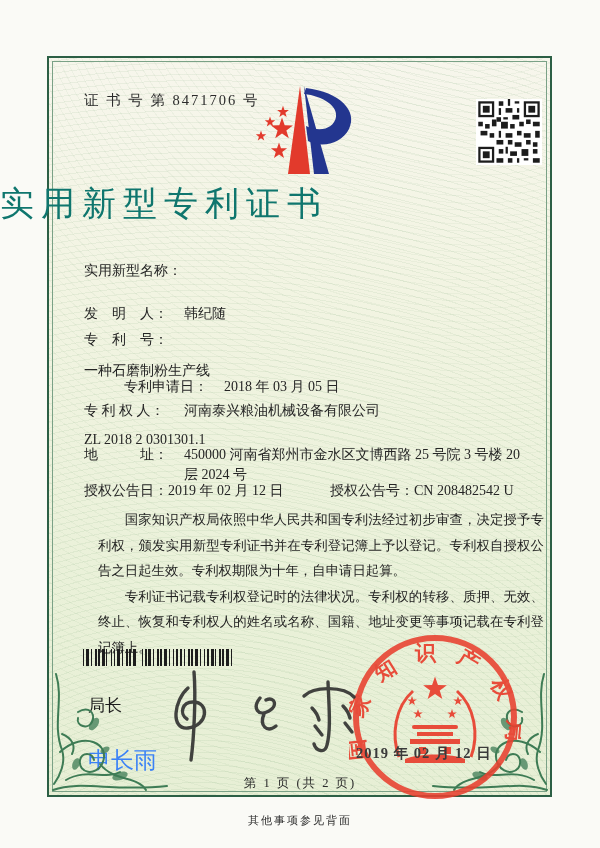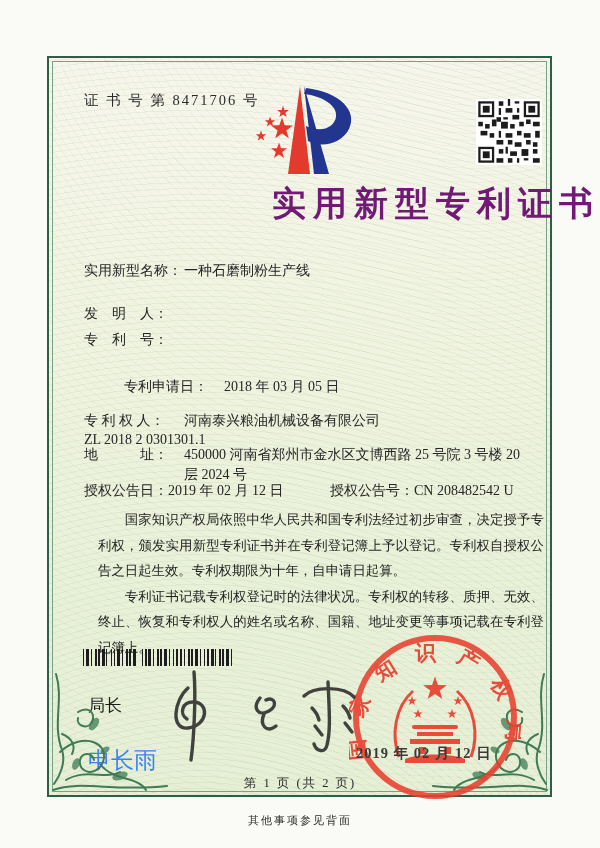--- a/index.html
+++ b/index.html
@@ -30,33 +30,33 @@
   .cert-no {
     position:absolute; left:84px; top:91px;
     font-size:14.5px; letter-spacing:2px; color:#2b2b2b;
   }
 
   .logo { position:absolute; left:246px; top:81px; width:112px; height:97px; }
   .qr   { position:absolute; left:476px; top:99px; width:66px; height:66px; }
 
   .title {
     position:absolute; left:0; right:0; top:181px;
-    text-align:right; font-size:34px; font-weight:bold;
-    letter-spacing:7px; color:#701a75;
+    text-align:left; font-size:34px; font-weight:normal;
+    letter-spacing:7px; color:#0f766e;
   }
 
   .field {
     position:absolute; left:84px; width:442px;
     font-size:14px; color:#252525; line-height:20px;
     display:flex; white-space:pre-wrap;
   }
   .field .lbl { flex:0 0 100px; white-space:pre; }
   .field .val { flex:1; }
-  .f1 { top:261px; } .f2 { top:304px; } .f3 { top:330px;flex-direction:column; }
-  .f4 { top:377px;margin-left:40px; } .f5 { top:411px; } .f6 { top:445px; }
+  .f1 { top:261px;flex-direction:column; } .f2 { top:304px; } .f3 { top:330px;flex-direction:column; }
+  .f4 { top:377px;margin-left:40px; } .f5 { top:401px; } .f6 { top:445px; }
   .f7 { top:481px; }
   .grant-row { display:flex; }
   .grant-cell { display:flex; white-space:pre; }
   .grant-cell.first { width:246px;font-family:Liberation Serif, serif; }
 
   .body-text {
     position:absolute; left:78px; top:507px; width:446px;
     font-size:13.4px; line-height:25.5px; color:#1f1f1f;
     text-align:justify;
     margin-left:20px;
@@ -217,20 +217,21 @@
   </svg>
 
   <div class="title">实用新型专利证书</div>
 
   <div class="field f1">
     <span class="lbl">实用新型名称：</span>
     <span class="val">一种石磨制粉生产线</span>
   </div>
   <div class="field f2">
     <span class="lbl">发　明　人：</span>
+    <span class="val">韩纪随</span>
   </div>
   <div class="field f3">
     <span class="lbl">专　利　号：</span>
     <span class="val">ZL 2018 2 0301301.1</span>
   </div>
   <div class="field f4">
     <span class="lbl">专利申请日：</span>
     <span class="val">2018 年 03 月 05 日</span>
   </div>
   <div class="field f5">

